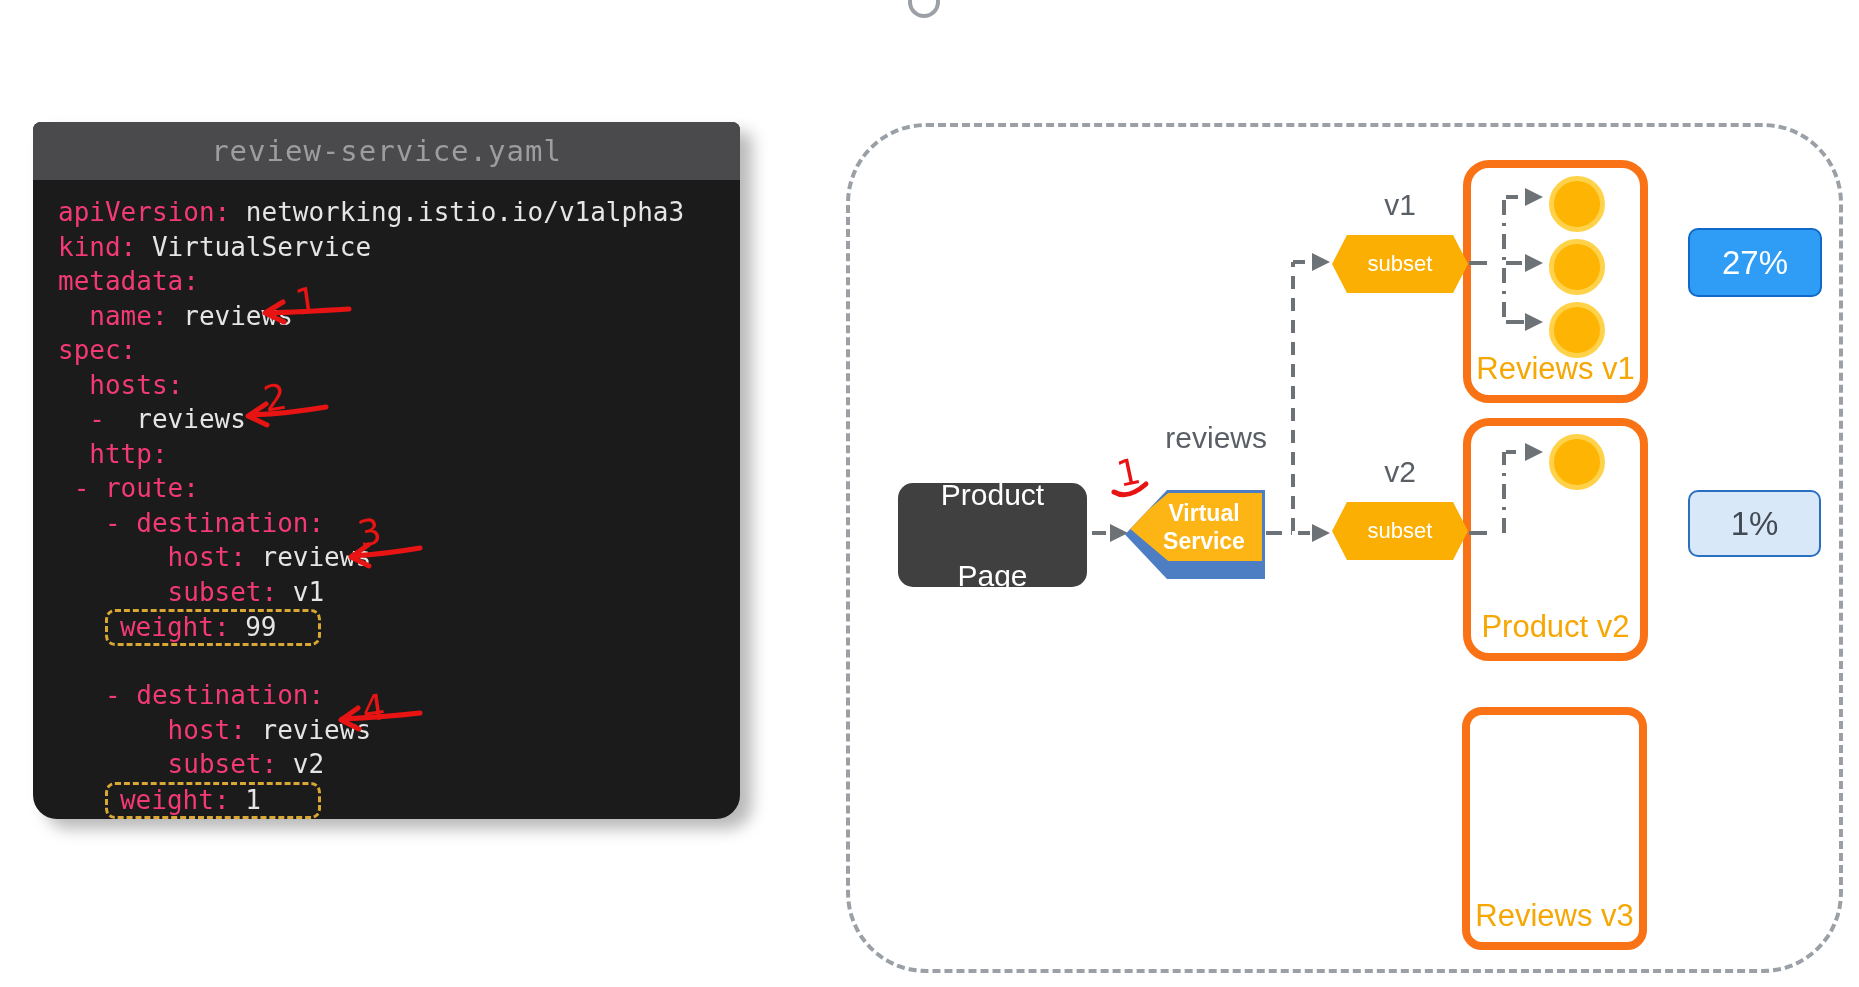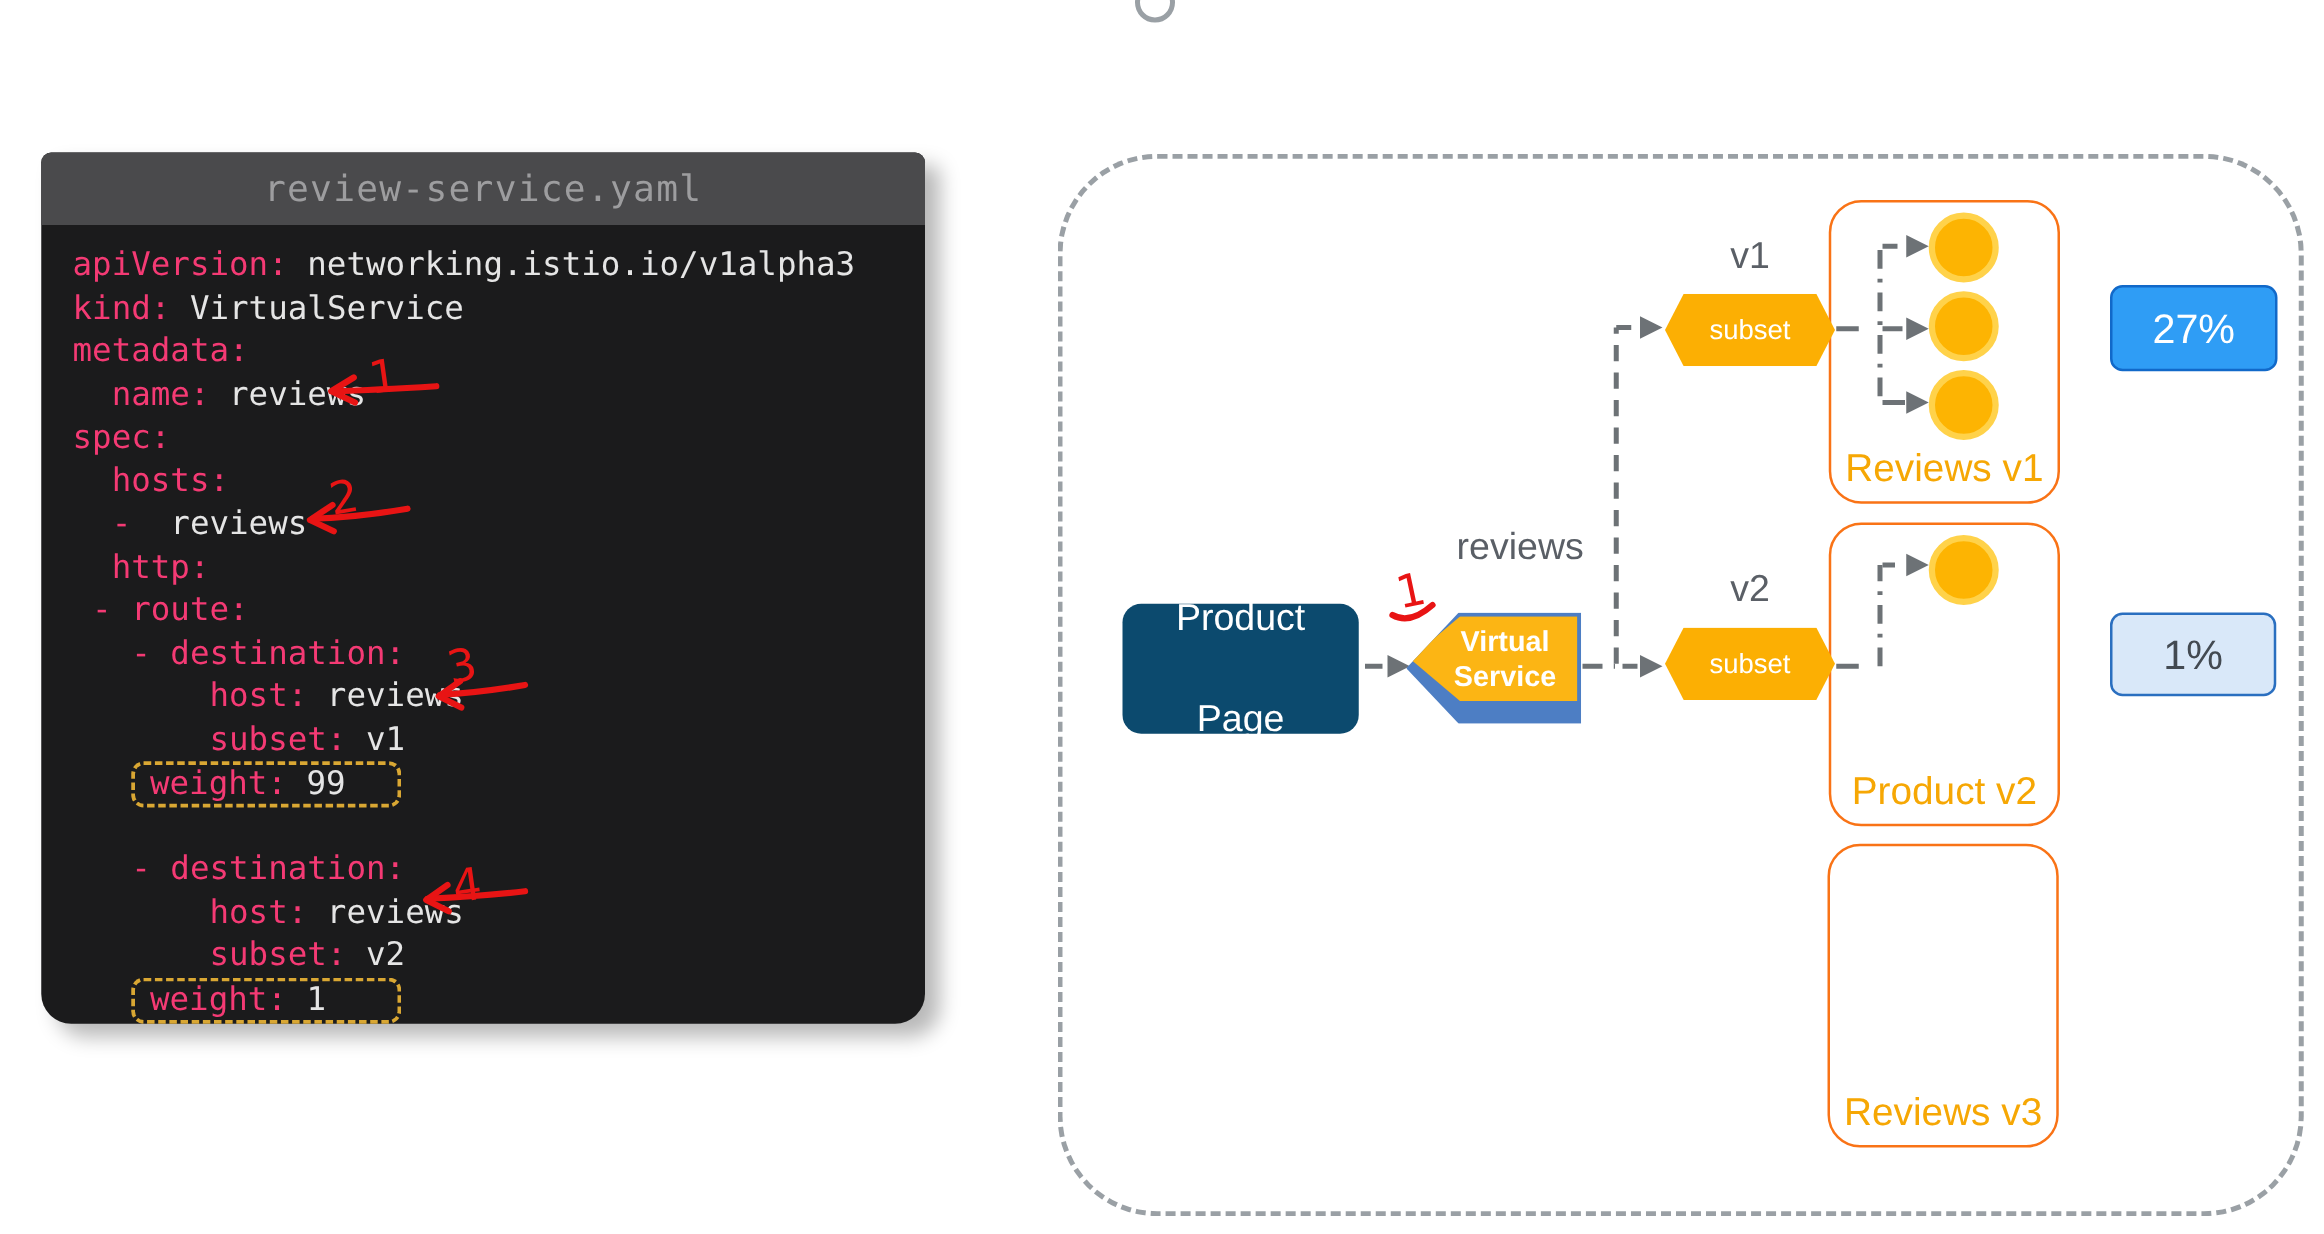--- a/index.html
+++ b/index.html
@@ -24,44 +24,44 @@
   
   .mesh{position:absolute;left:846px;top:123px;width:989px;height:842px;z-index:1;
         border:4px dashed #9aa0a5;border-radius:80px;}
 
   
   .top-arc{position:absolute;left:908px;top:-14px;width:24px;height:24px;z-index:1;
            border:4px solid #9aa0a5;border-radius:50%;background:#fff;}
 
   
   .pp{position:absolute;left:898px;top:483px;width:189px;height:104px;z-index:4;
-      background:#0c4a6e;border-radius:15px;color:#fff;display:flex;flex-direction:column;
+      background:#404040;border-radius:15px;color:#fff;display:flex;flex-direction:column;
       align-items:center;justify-content:center;font-size:30px;line-height:37px;gap:44px;}
   .vs-outer{position:absolute;left:1125px;top:490px;width:140px;height:89px;z-index:4;
             background:#4d7ec4;clip-path:polygon(0% 50%,30% 0%,100% 0%,100% 100%,30% 100%);}
   .vs-inner{position:absolute;left:3px;top:3px;width:134px;height:68px;
             background:#fcb514;clip-path:polygon(0% 50%,30% 0%,100% 0%,100% 100%,30% 100%);
             color:#fff;display:flex;flex-direction:column;align-items:center;justify-content:center;
             font-size:23px;line-height:28px;font-weight:bold;padding-left:18px;box-sizing:border-box;}
   .svc-label{position:absolute;left:1147px;top:421px;width:120px;z-index:2;text-align:right;
              color:#5a5f66;font-size:30px;}
   .hex{position:absolute;width:136px;height:58px;z-index:4;background:#fcaf03;
        clip-path:polygon(11% 0,89% 0,100% 50%,89% 100%,11% 100%,0 50%);
        color:#fff;display:flex;align-items:center;justify-content:center;font-size:22px;}
   .hex.v1{left:1332px;top:235px;}
   .hex.v2{left:1332px;top:502px;}
   .ver-label{position:absolute;width:136px;z-index:2;text-align:center;color:#5a5f66;font-size:30px;}
   .ver-label.v1{left:1332px;top:188px;}
   .ver-label.v2{left:1332px;top:455px;}
 
-  .group{position:absolute;width:185px;height:243px;z-index:2;border:2px solid #f97316;
+  .group{position:absolute;width:185px;height:243px;z-index:2;border:8px solid #f97316;
          border-radius:26px;box-sizing:border-box;}
   .group.g1{left:1463px;top:160px;}
   .group.g2{left:1463px;top:418px;}
-  .group.g3{left:1462px;top:675px;}
+  .group.g3{left:1462px;top:707px;border-radius:20px;}
   .group .gname{position:absolute;left:0;right:0;bottom:8px;text-align:center;
                 color:#f6a704;font-size:31px;}
   .pods{position:absolute;left:78px;top:8px;width:56px;}
   .pod{width:56px;height:56px;border-radius:50%;background:#fdb402;border:5px solid #ffd24a;
        box-sizing:border-box;margin-bottom:7px;}
 
   .badge{position:absolute;z-index:2;border-radius:10px;display:flex;align-items:center;
          justify-content:center;font-size:33px;}
   .badge.b99{left:1688px;top:228px;width:130px;height:65px;background:#2f9df5;
              border:2px solid #1169c9;color:#fff;}

